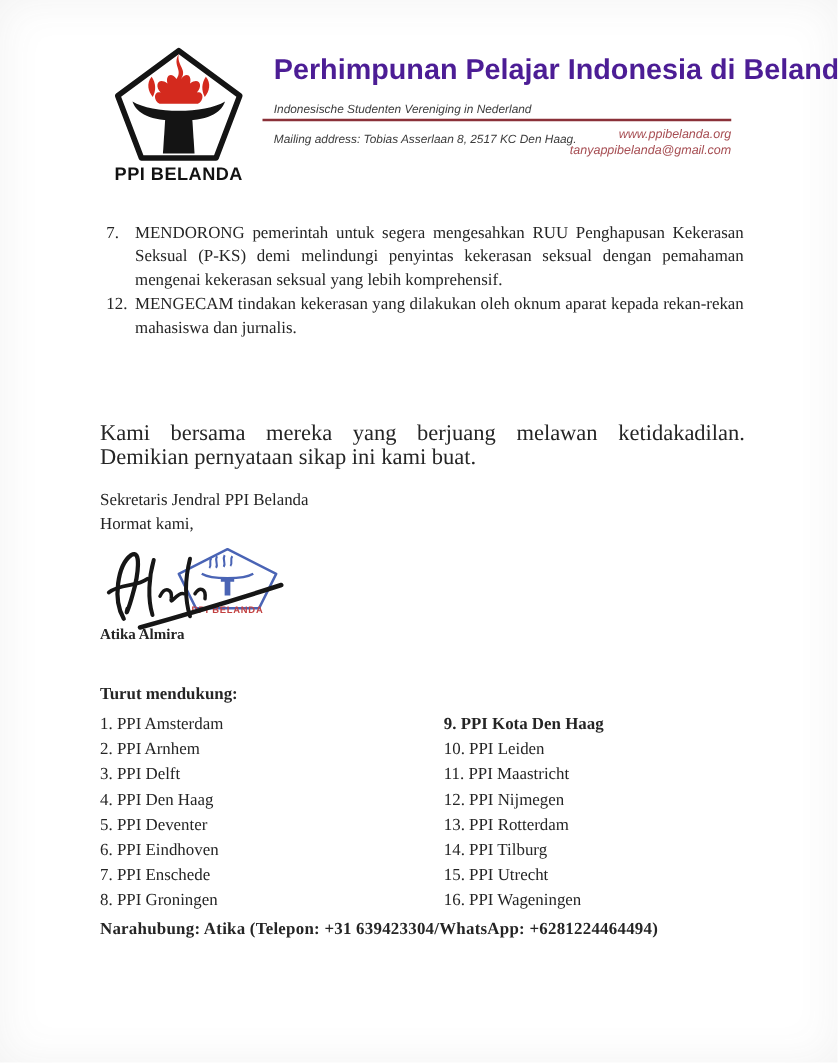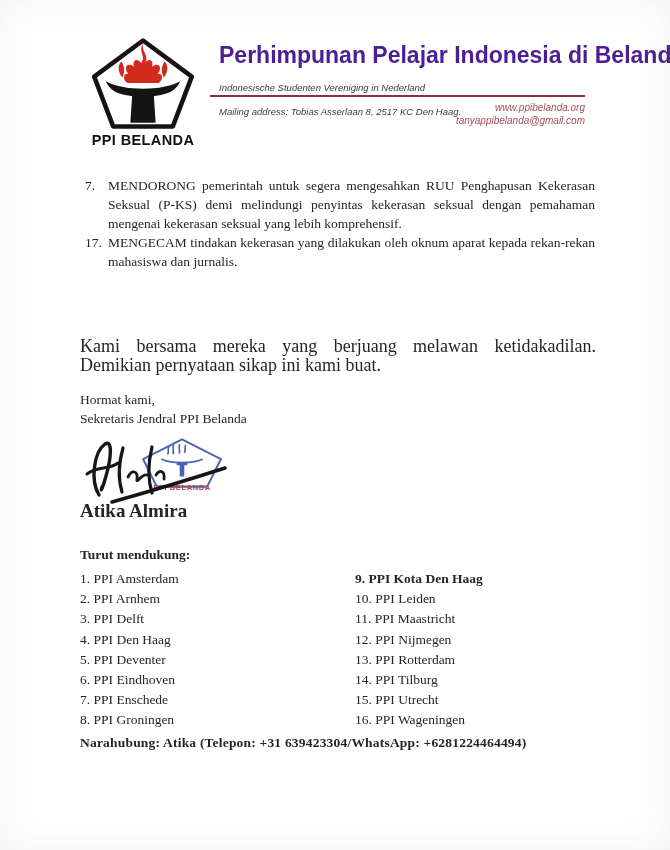--- a/index.html
+++ b/index.html
@@ -100,21 +100,21 @@
     font-weight: bold;
     font-size: 7.5px;
     letter-spacing: 0.6px;
     color: #c24040;
     white-space: nowrap;
   }
   .signature-svg { position: absolute; left: 0; top: 0; width: 168px; height: 70px; z-index: 2; }
   .signer-name {
     position: absolute;
     left: 80px; top: 500px;
-    font-size: 19px; font-weight: bold;
+    font-size: 12px; font-weight: bold;
   }
 
   
   .supp-heading {
     position: absolute;
     left: 80px; top: 547px;
     font-size: 13.5px; font-weight: bold;
   }
   .supp-col { position: absolute; top: 569px; font-size: 13.5px; line-height: 20.2px; }
   .supp-left  { left: 80px; }
@@ -158,30 +158,30 @@
     <div>www.ppibelanda.org</div>
     <div>tanyappibelanda@gmail.com</div>
   </div>
 
   <div class="demands">
     <div class="demand">
       <span class="num">7.</span>
       <span class="txt">MENDORONG pemerintah untuk segera mengesahkan RUU Penghapusan Kekerasan Seksual (P-KS) demi melindungi penyintas kekerasan seksual dengan pemahaman mengenai kekerasan seksual yang lebih komprehensif.</span>
     </div>
     <div class="demand">
-      <span class="num">17.</span>
+      <span class="num">12.</span>
       <span class="txt">MENGECAM tindakan kekerasan yang dilakukan oleh oknum aparat kepada rekan-rekan mahasiswa dan jurnalis.</span>
     </div>
   </div>
 
   <div class="closing">Kami bersama mereka yang berjuang melawan ketidakadilan. Demikian pernyataan sikap ini kami buat.</div>
 
   <div class="salutation-block">
+    <div>Sekretaris Jendral PPI Belanda</div>
     <div>Hormat kami,</div>
-    <div>Sekretaris Jendral PPI Belanda</div>
   </div>
 
   <div class="sig-area">
     <div class="stamp">
       <svg viewBox="0 0 110 66" preserveAspectRatio="none" aria-hidden="true">
         <polygon points="55,3 106,28 88,63 22,63 4,28" fill="none" stroke="#4a64b5" stroke-width="2.6" stroke-linejoin="round"></polygon>
         <path fill="none" stroke="#4a64b5" stroke-width="2.2" d="M38 12c-3 4 1 7-2 10m8-12c-3 5 2 8-1 12m9-13c-3 5 2 8-1 12m9-11c-3 4 1 7-2 10"></path>
         <path fill="none" stroke="#4a64b5" stroke-width="2.4" d="M28 28c10 6 44 6 54 0"></path>
         <path fill="#4a64b5" d="M48 32h14v4h-4v14h-6V36h-4z"></path>
       </svg>

